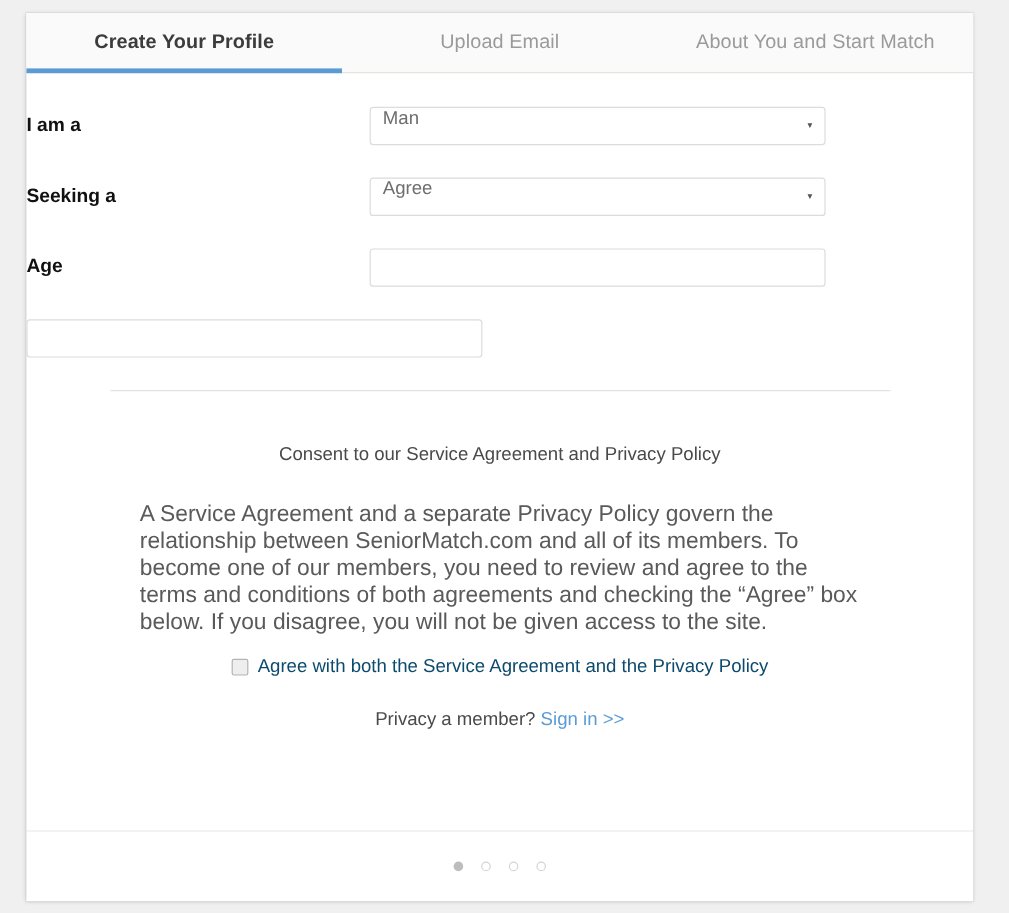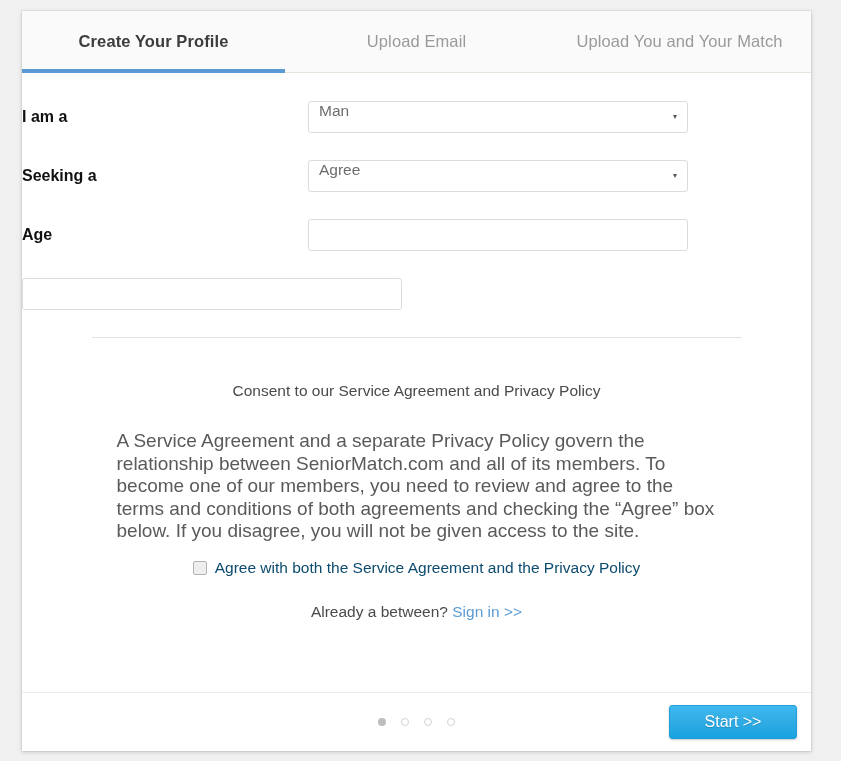--- a/index.html
+++ b/index.html
@@ -19,21 +19,21 @@
     width: 789px;
     height: 740px;
     background: #ffffff;
     box-shadow: 0 1px 4px rgba(0,0,0,0.18), 0 0 0 1px rgba(0,0,0,0.04);
     box-sizing: border-box;
   }
 
   
   #tabbar {
     display: flex;
-    height: 62px;
+    height: 50px;
     background: #fafafa;
     border-bottom: 1px solid #e6e4dc;
     box-sizing: border-box;
   }
   .tab {
     flex: 1 1 0;
     display: flex;
     align-items: center;
     justify-content: center;
     font-size: 16.5px;
@@ -225,21 +225,21 @@
 <div id="card">
 
   <div id="tabbar">
     <div class="tab active">
       <span>Create Your Profile</span>
     </div>
     <div class="tab">
       <span>Upload Email</span>
     </div>
     <div class="tab">
-      <span>Upload You and Your Match</span>
+      <span>About You and Start Match</span>
     </div>
   </div>
 
   <div id="form">
 
     <div class="field-row">
       <div class="field-label">I am a</div>
       <div class="control">
         <span>Man</span>
         <span class="select-caret">▾</span>
@@ -275,26 +275,25 @@
 
   <div id="consent-body">A Service Agreement and a separate Privacy Policy govern the relationship between SeniorMatch.com and all of its members. To become one of our members, you need to review and agree to the terms and conditions of both agreements and checking the “Agree” box below. If you disagree, you will not be given access to the site.</div>
 
 
   <div id="agree-row">
     <span id="agree-checkbox"></span>
     <span>Agree with both the Service Agreement and the Privacy Policy</span>
   </div>
 
   <div id="member-row">
-    <span>Already a between? </span><span class="link">Sign in &gt;&gt;</span>
+    <span>Privacy a member? </span><span class="link">Sign in &gt;&gt;</span>
   </div>
 
   <div id="footer">
     <div id="dots">
       <span class="dot on"></span>
       <span class="dot off"></span>
       <span class="dot off"></span>
       <span class="dot off"></span>
     </div>
-    <div id="start-button">Start &gt;&gt;</div>
   </div>
 
 </div>
 
 </body></html>

